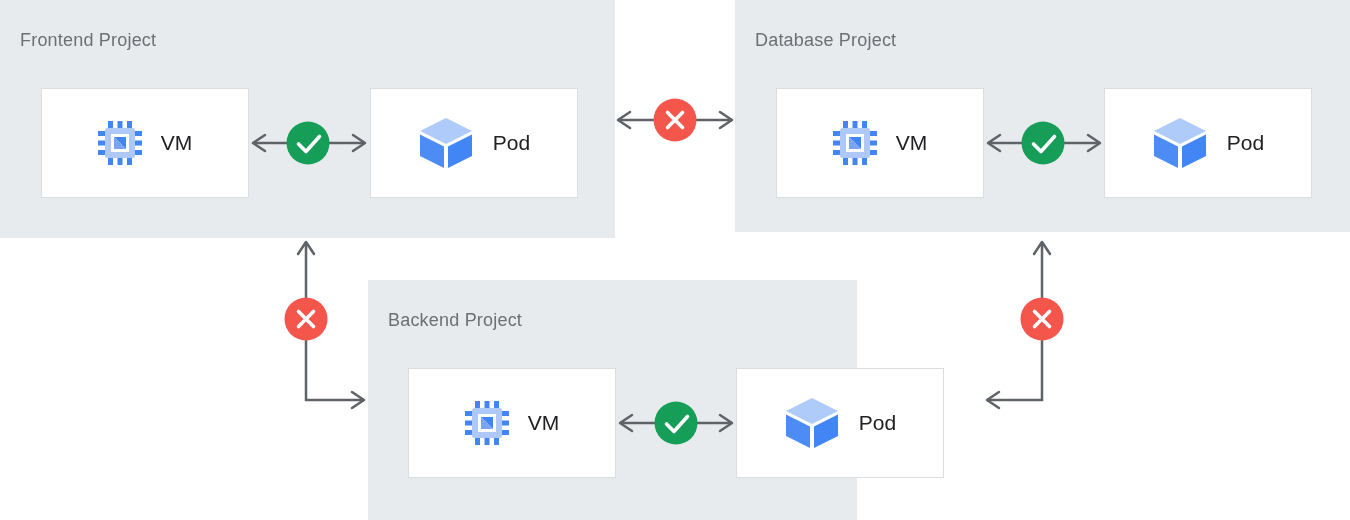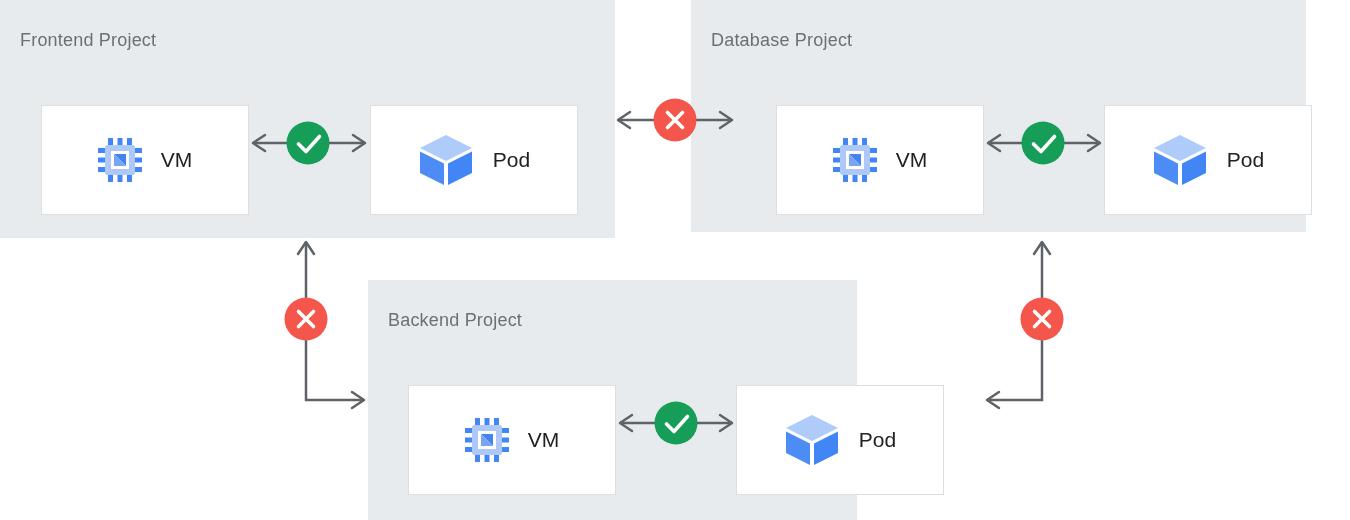--- a/index.html
+++ b/index.html
@@ -1,32 +1,32 @@
 <!DOCTYPE html>
 <html><head>
 <meta charset="utf-8">
 <style>
   html,body{margin:0;padding:0;background:#ffffff;}
   body{font-family:"Liberation Sans","DejaVu Sans",sans-serif;}
   .canvas{position:relative;width:1350px;height:520px;background:#ffffff;overflow:hidden;}
 
   .project{position:absolute;background:#e8ebee;}
   .project-frontend{left:0;top:0;width:615px;height:238px;}
-  .project-database{left:691px;top:0;width:615px;height:232px;}
+  .project-database{left:735px;top:0;width:615px;height:232px;}
   .project-backend{left:368px;top:280px;width:489px;height:240px;}
 
   .project-title{
     position:absolute;left:20px;top:30px;margin:0;
     font-size:18px;font-weight:400;color:#6b7075;letter-spacing:.2px;
   }
 
   .node{
     position:absolute;width:208px;height:110px;
     background:#ffffff;border:1px solid #dcdedf;box-sizing:border-box;
-    display:flex;align-items:center;justify-content:center;gap:19px;margin-top:17px;
+    display:flex;align-items:center;justify-content:center;gap:19px;
   }
   .node-label{font-size:21px;color:#202124;}
 
   .icon{display:flex;align-items:center;justify-content:center;}
 
   
   .n-f-vm{left:41px;top:88px;}   .n-f-pod{left:370px;top:88px;}
   .n-d-vm{left:776px;top:88px;}  .n-d-pod{left:1104px;top:88px;}
   .n-b-vm{left:408px;top:368px;} .n-b-pod{left:736px;top:368px;}
 

